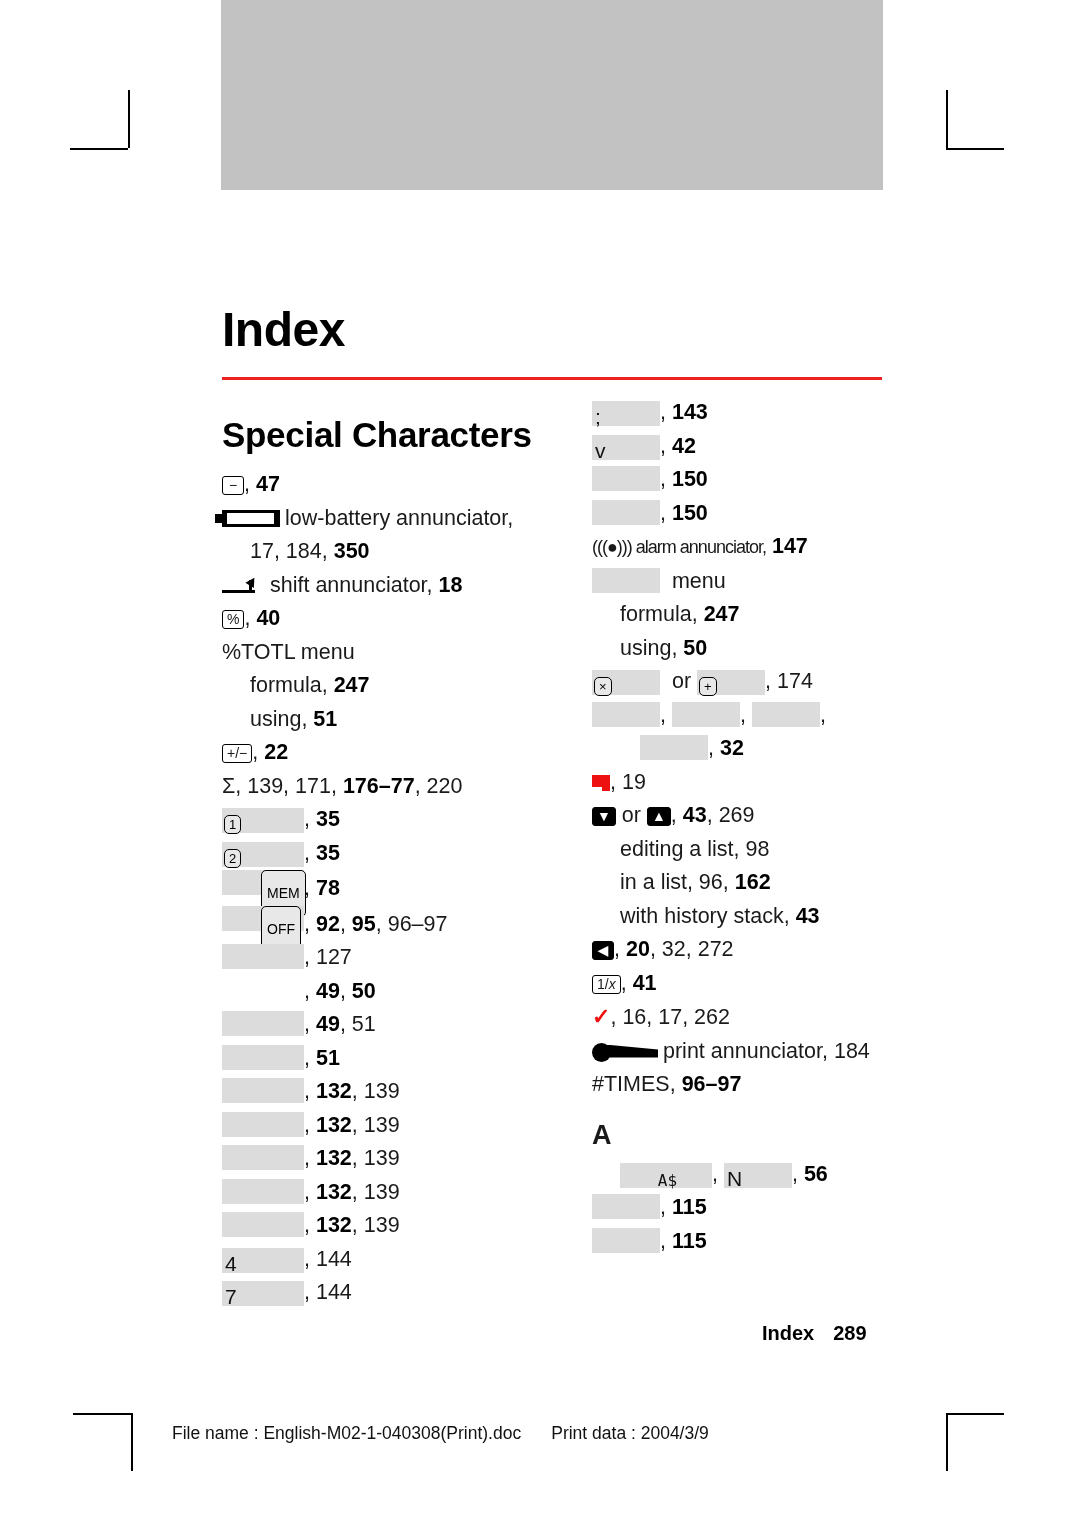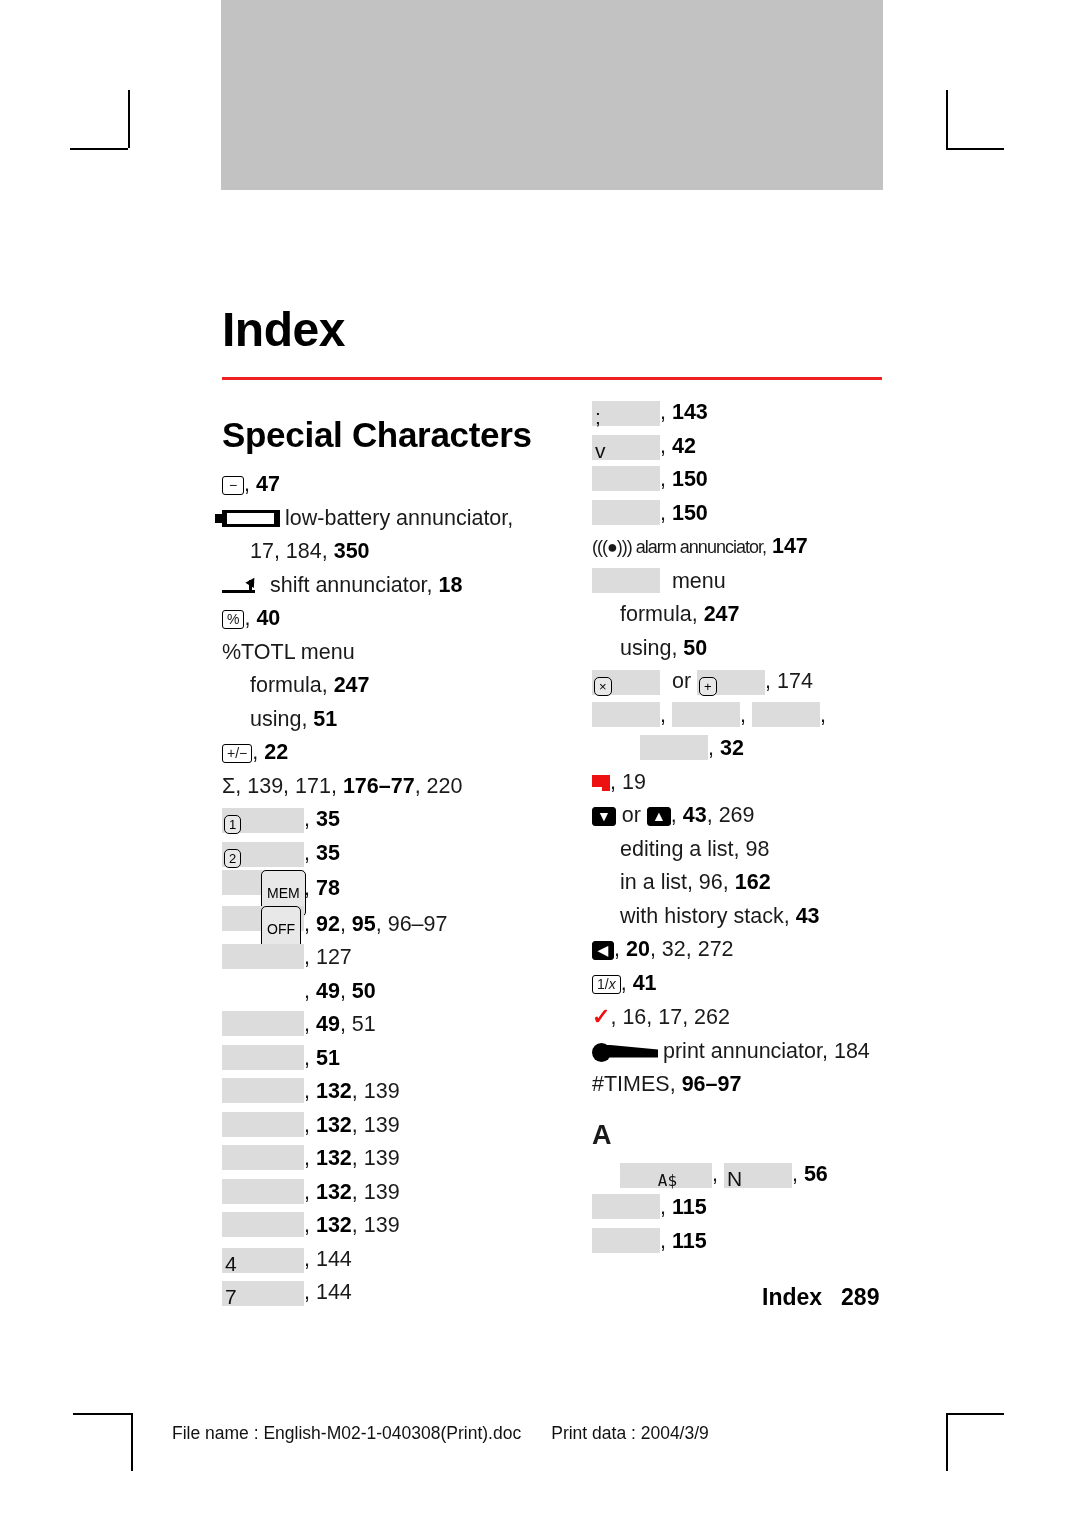--- a/index.html
+++ b/index.html
@@ -169,22 +169,22 @@
   .redflag::after{
     content:"";position:absolute;left:0;bottom:0;width:10px;height:4px;background:#fff;
   }
   .redcheck{color:#ee1111;font-size:22px;font-weight:bold;}
 
   
   .alarm{font-size:18px;letter-spacing:-1px;}
 
   
   .folio{
-    position:absolute;left:762px;top:1284px;
-    font-size:23px;font-weight:bold;
+    position:absolute;left:762px;top:1322px;
+    font-size:20px;font-weight:bold;
   }
   .folio .num{margin-left:19px;font-weight:bold;}
   .filefooter{
     position:absolute;left:172px;top:1423px;
     font-size:17.5px;color:#111;
     font-family:"Liberation Sans",sans-serif;
   }
   .filefooter .gap{display:inline-block;width:30px;}
 </style>
 </head>

